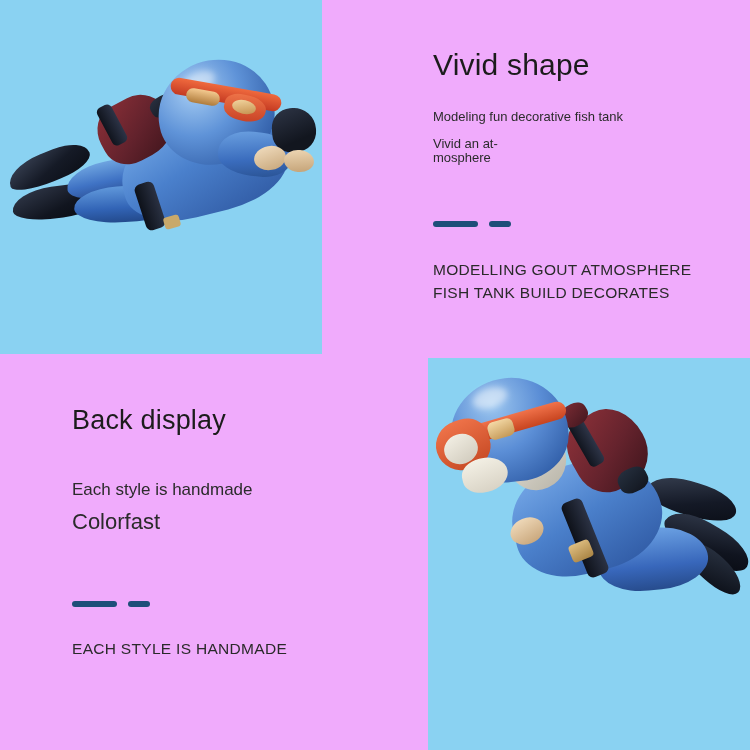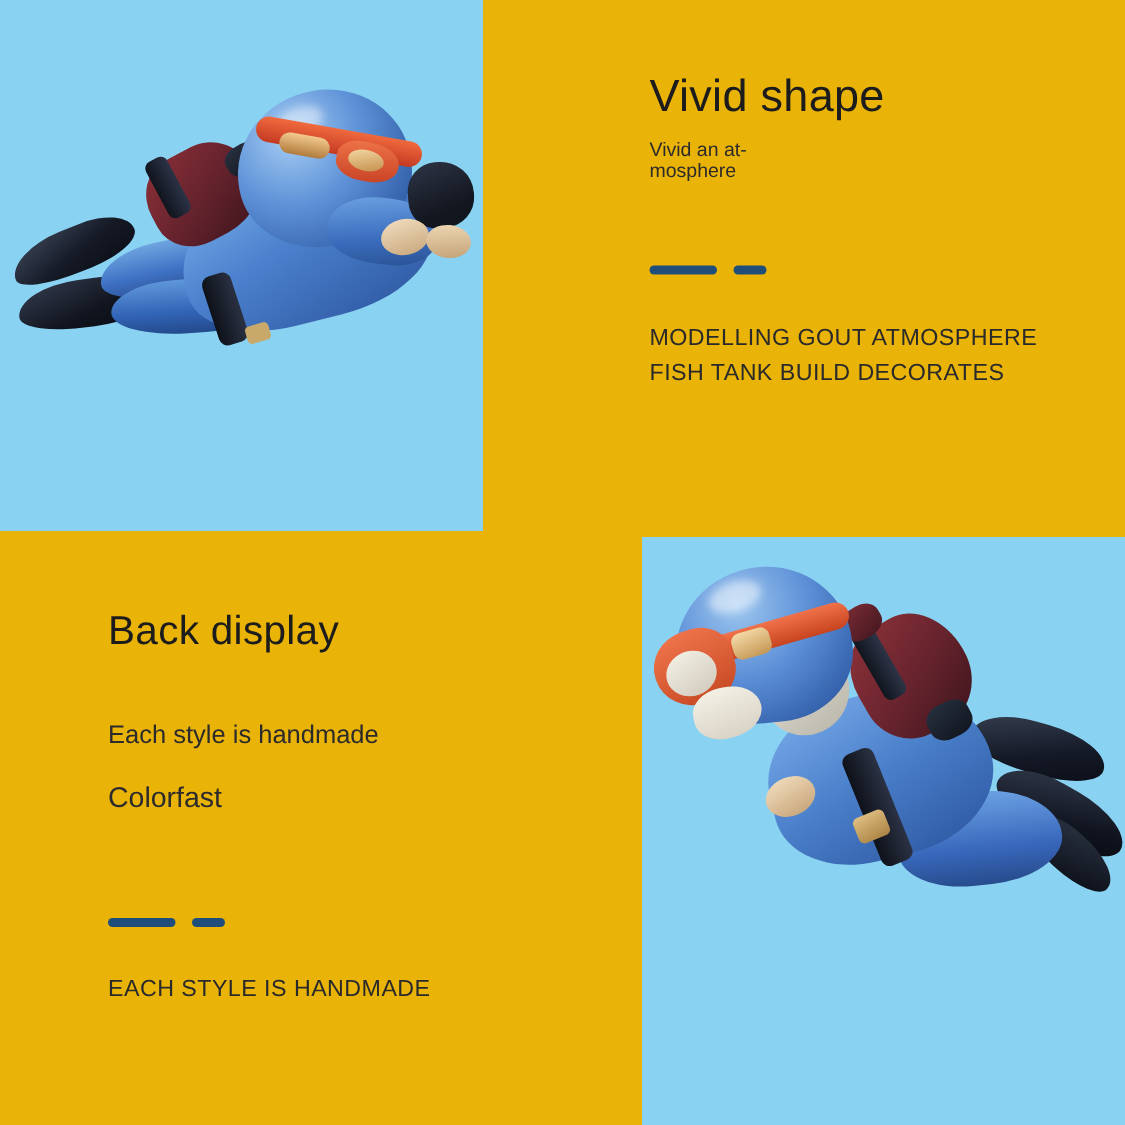--- a/index.html
+++ b/index.html
@@ -10,21 +10,21 @@
     width: 750px;
     height: 750px;
     background: #e4f2fc;
     font-family: "Liberation Sans", sans-serif;
     overflow: hidden;
   }
   .page {
     position: relative;
     width: 750px;
     height: 750px;
-    background: #eab308;
+    background: #f0abfc;
     overflow: hidden;
   }
 
   
   .photo-panel {
     position: absolute;
     background: #8ad2f2;
     overflow: hidden;
   }
   #panel-top-left {
@@ -386,23 +386,23 @@
     width: 92px;
     word-break: break-word;
     hyphens: manual;
   }
   #sub-each-style {
     font-size: 17px;
     line-height: 22px;
     margin-top: 43px;
   }
   #sub-colorfast {
-    font-size: 19px;
+    font-size: 22px;
     line-height: 24px;
-    margin-top: 20px;
+    margin-top: 9px;
   }
 
   .dash-row {
     display: flex;
     align-items: center;
     gap: 11px;
   }
   #dash-row-top-right { margin-top: 56px; }
   #dash-row-bottom-left { margin-top: 67px; }
 
@@ -456,20 +456,21 @@
       <div class="part glove"></div>
       <div class="part hand-near"></div>
       <div class="part hand-far"></div>
     </div>
   </div>
 
   <div class="text-block" id="text-top-right">
 
     <div class="heading" id="heading-vivid-shape">Vivid shape</div>
 
+    <div class="sub-line" id="sub-modeling">Modeling fun decorative fish tank</div>
 
     <div class="sub-line" id="sub-create-atmosphere">Vivid an at-mosphere</div>
 
     <div class="dash-row" id="dash-row-top-right">
       <div class="dash-long"></div>
       <div class="dash-short"></div>
     </div>
 
     <div class="caption" id="caption-top-right">
       <div>MODELLING GOUT ATMOSPHERE</div>

